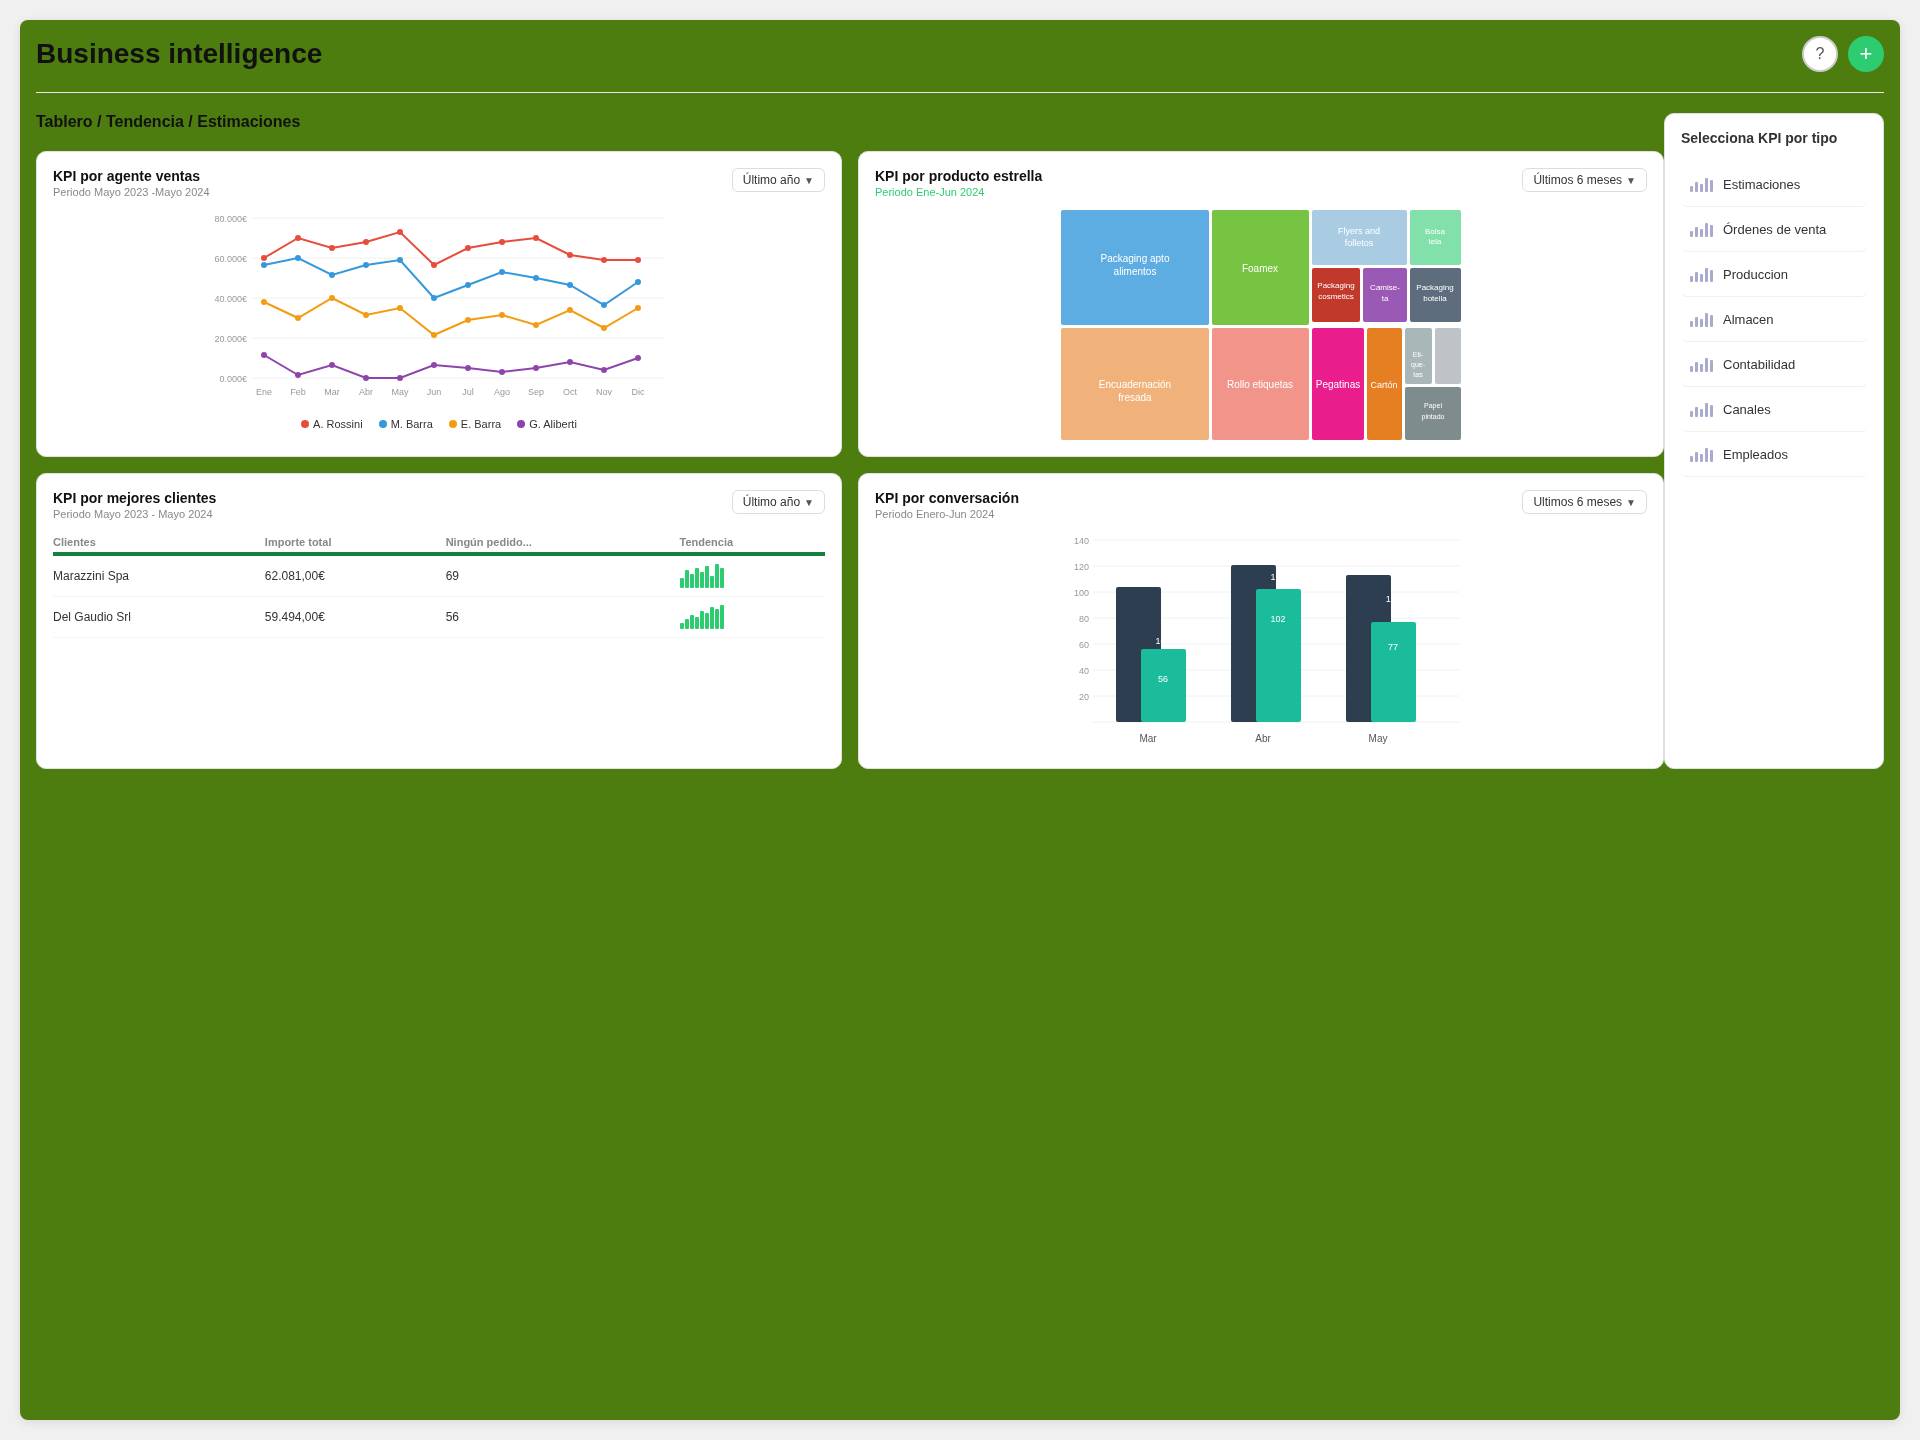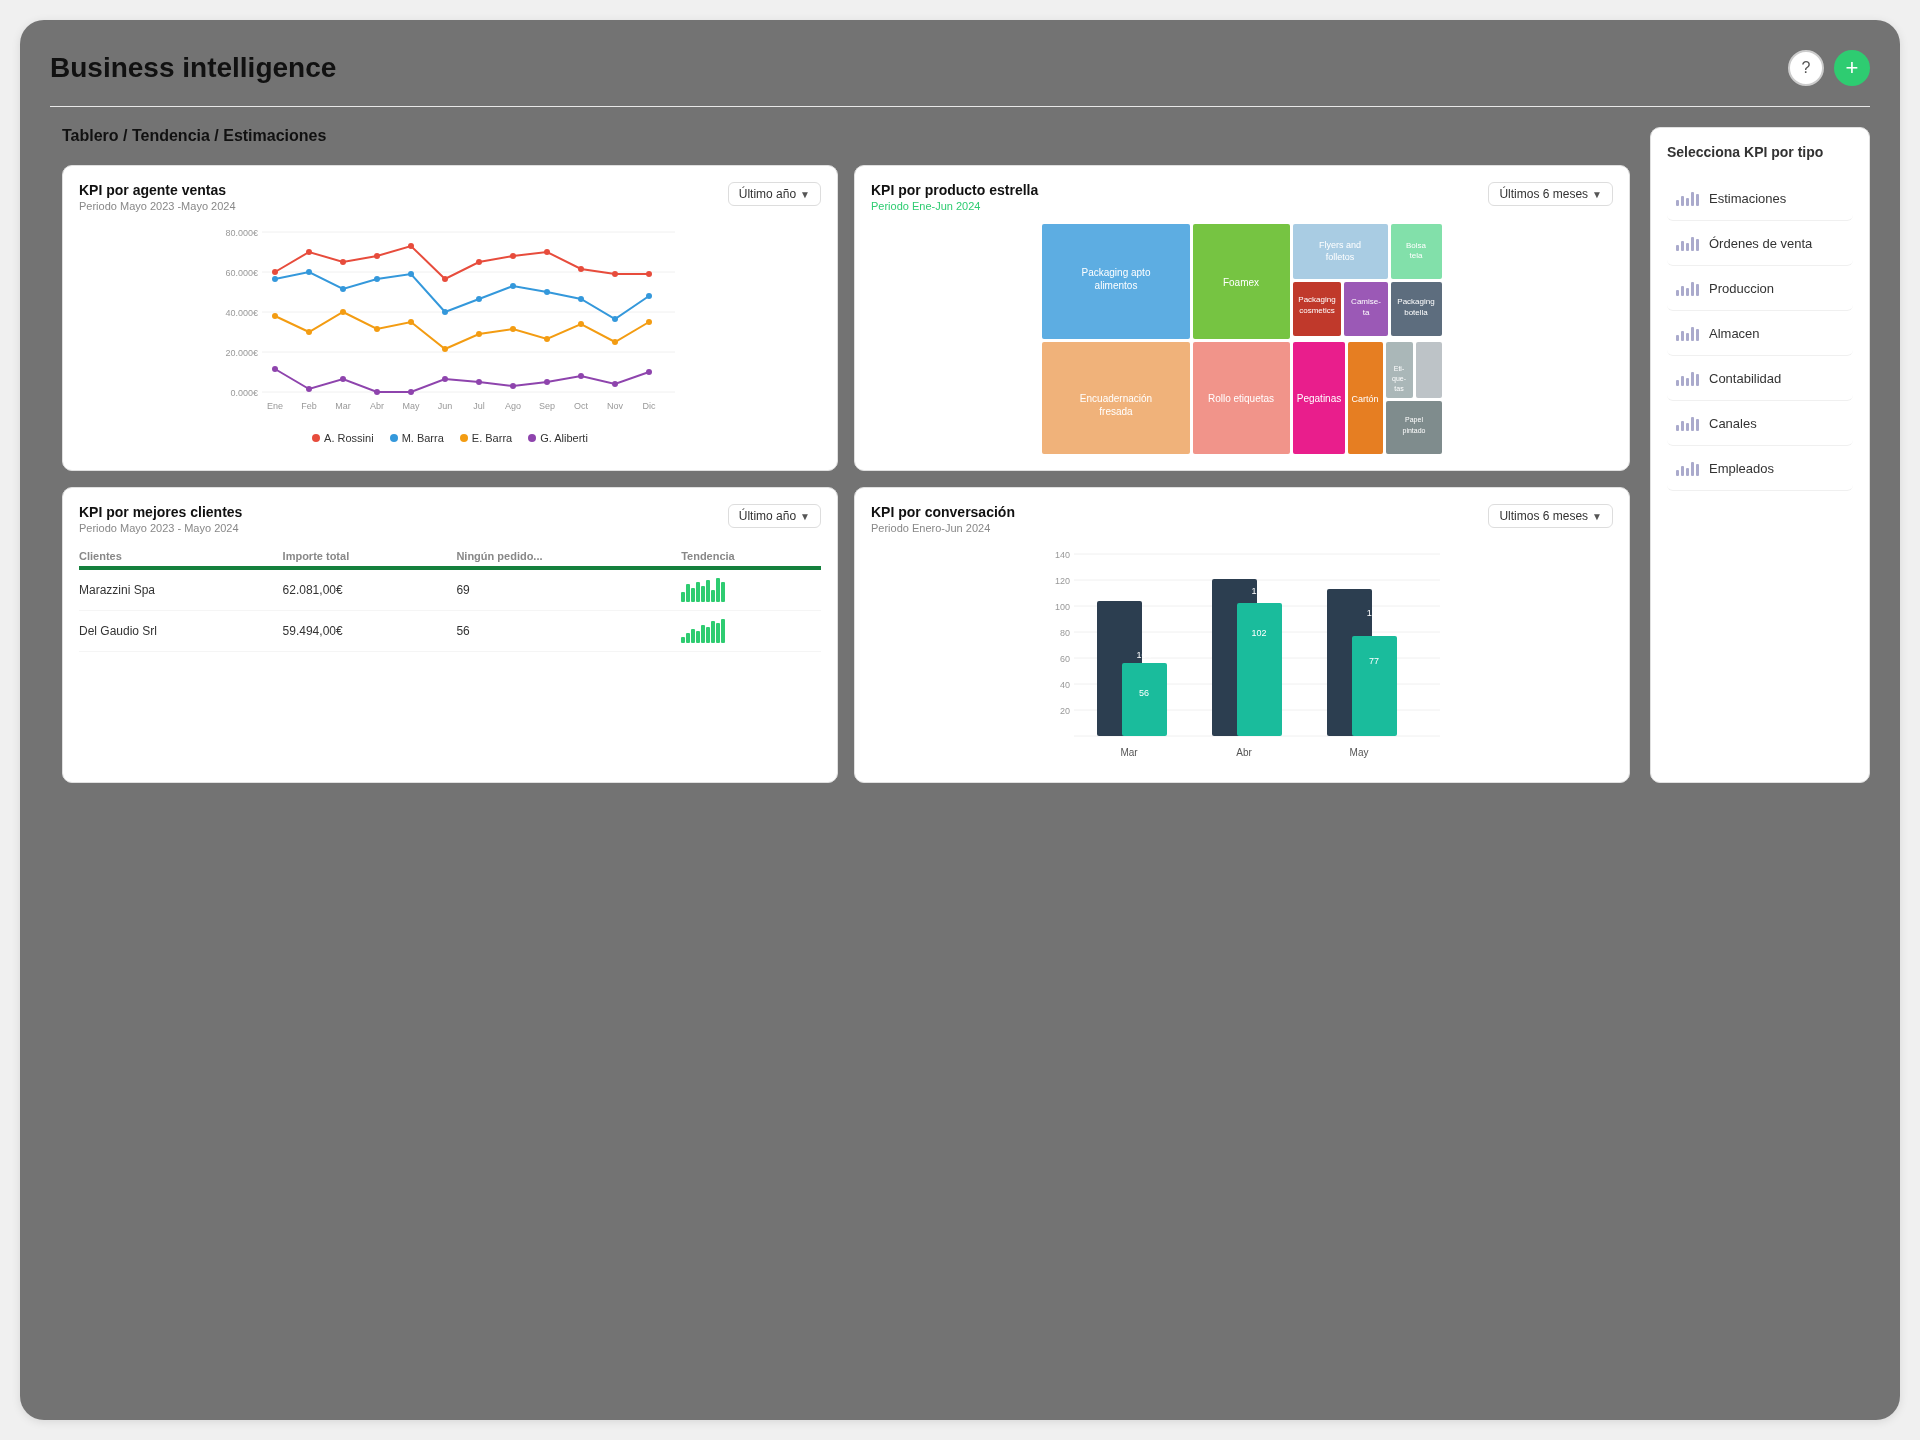--- a/index.html
+++ b/index.html
@@ -1,22 +1,22 @@
 <!DOCTYPE html>
 <html><head>
   <meta charset="utf-8">
   <style>
     * { box-sizing: border-box; margin: 0; padding: 0; }
     body { font-family: 'Segoe UI', Arial, sans-serif; background: #f0f0f0; color: #333; font-size: 13px; }
     
     .app-container {
-      background: #737373;
-      border-radius: 24px;
+      background: #4d7c0f;
+      border-radius: 8px;
       margin: 20px;
-      padding: 30px;
+      padding: 16px;
       min-height: calc(100vh - 40px);
       box-shadow: 0 2px 10px rgba(0,0,0,0.1);
     }
     
     .header {
       display: flex;
       align-items: center;
       justify-content: space-between;
       margin-bottom: 20px;
       padding-bottom: 20px;
@@ -53,22 +53,20 @@
       border: none;
       display: flex; align-items: center; justify-content: center;
       cursor: pointer;
       color: white;
       font-size: 22px;
       font-weight: 300;
     }
     
     .main-layout {
       display: flex;
-      gap: 20px;
-      margin-left: 12px;
     }
     
     .content-area {
       flex: 1;
     }
     
     .breadcrumb {
       font-size: 16px;
       font-weight: 700;
       color: #111;

